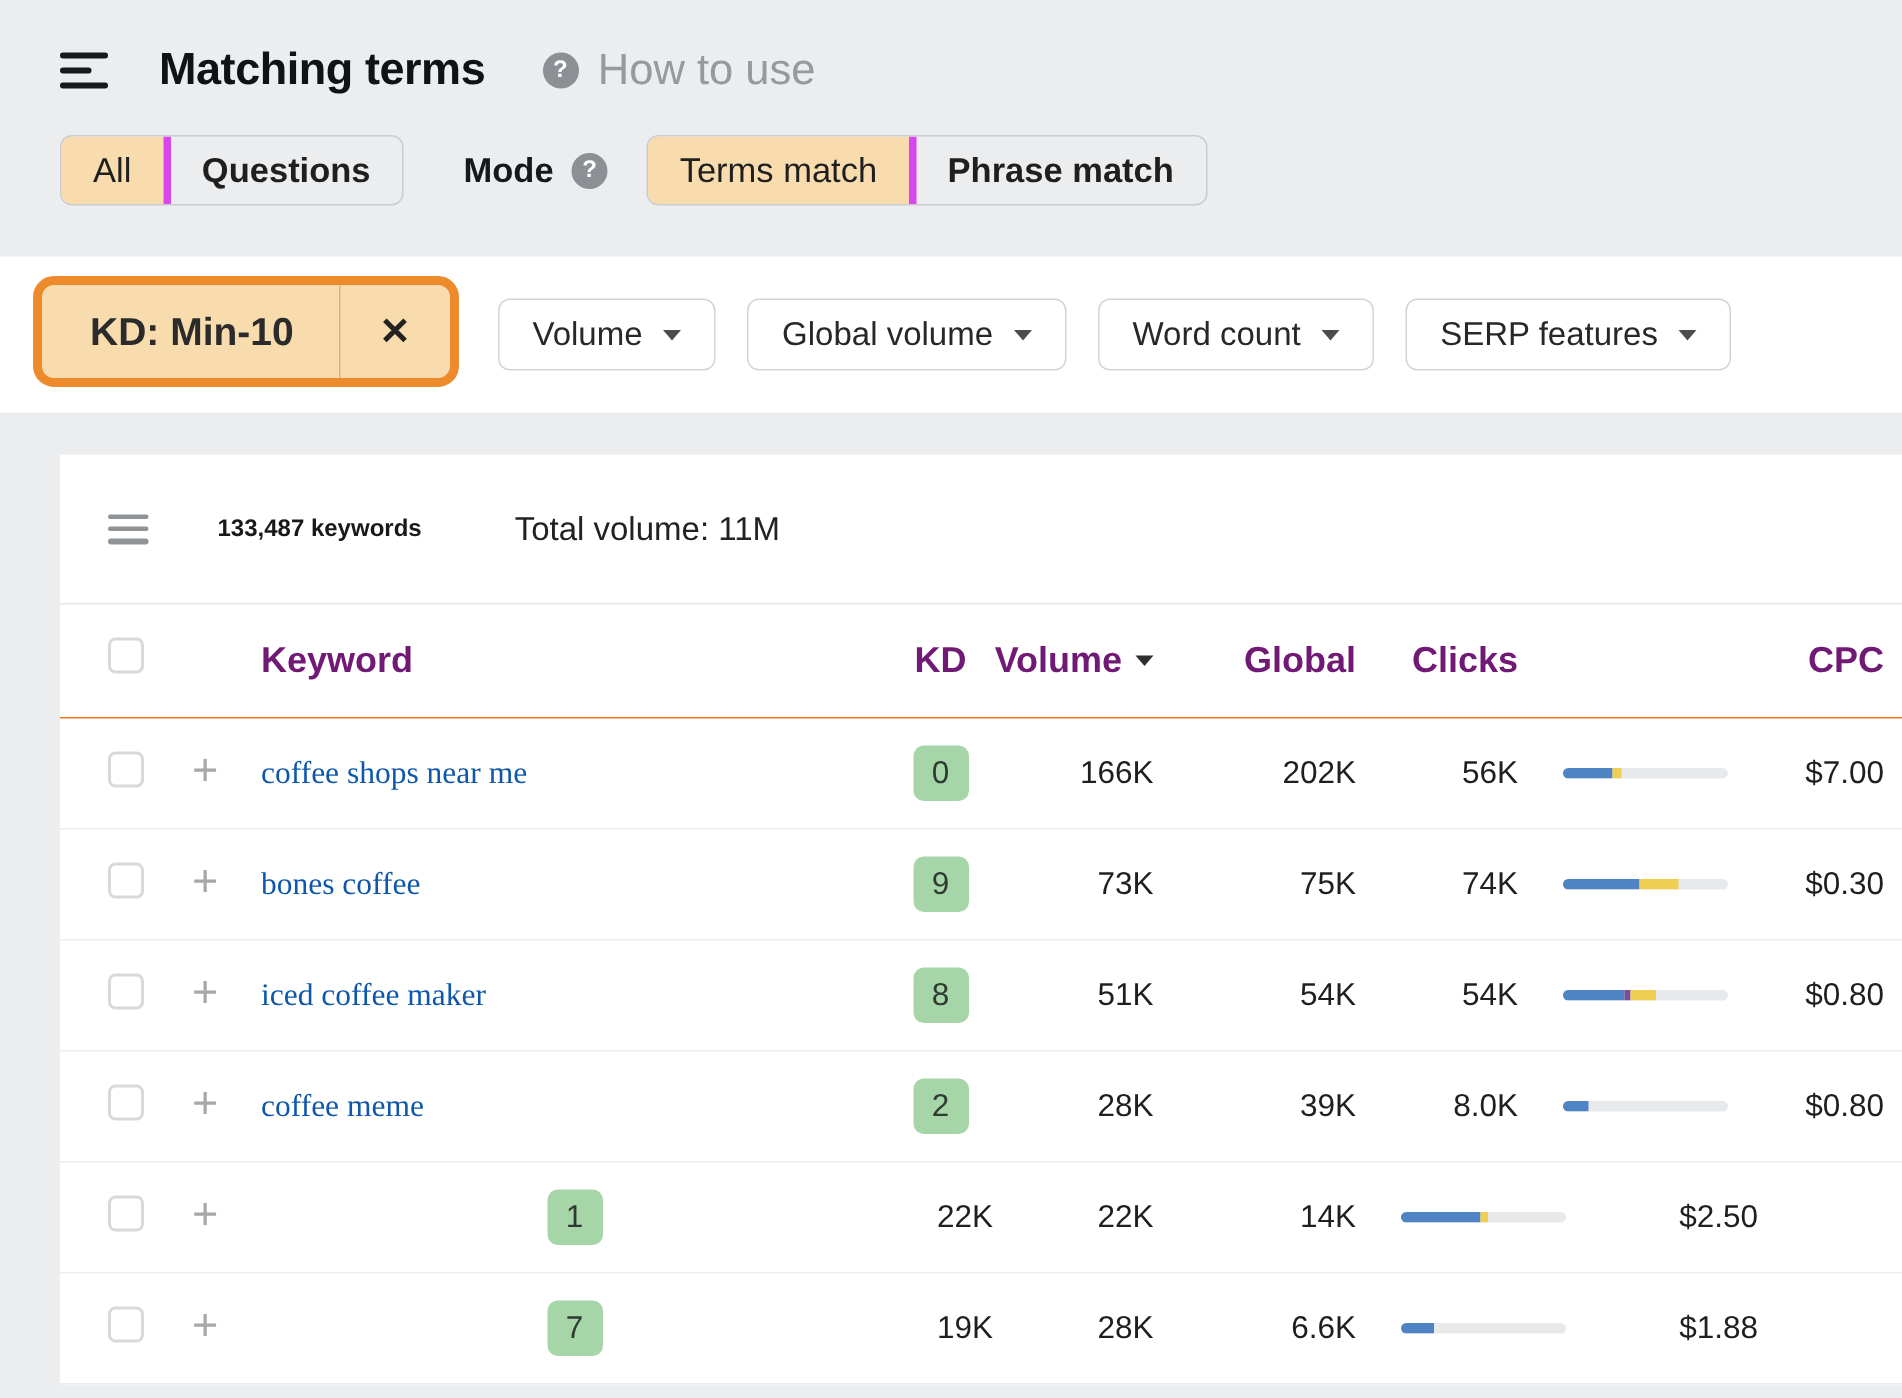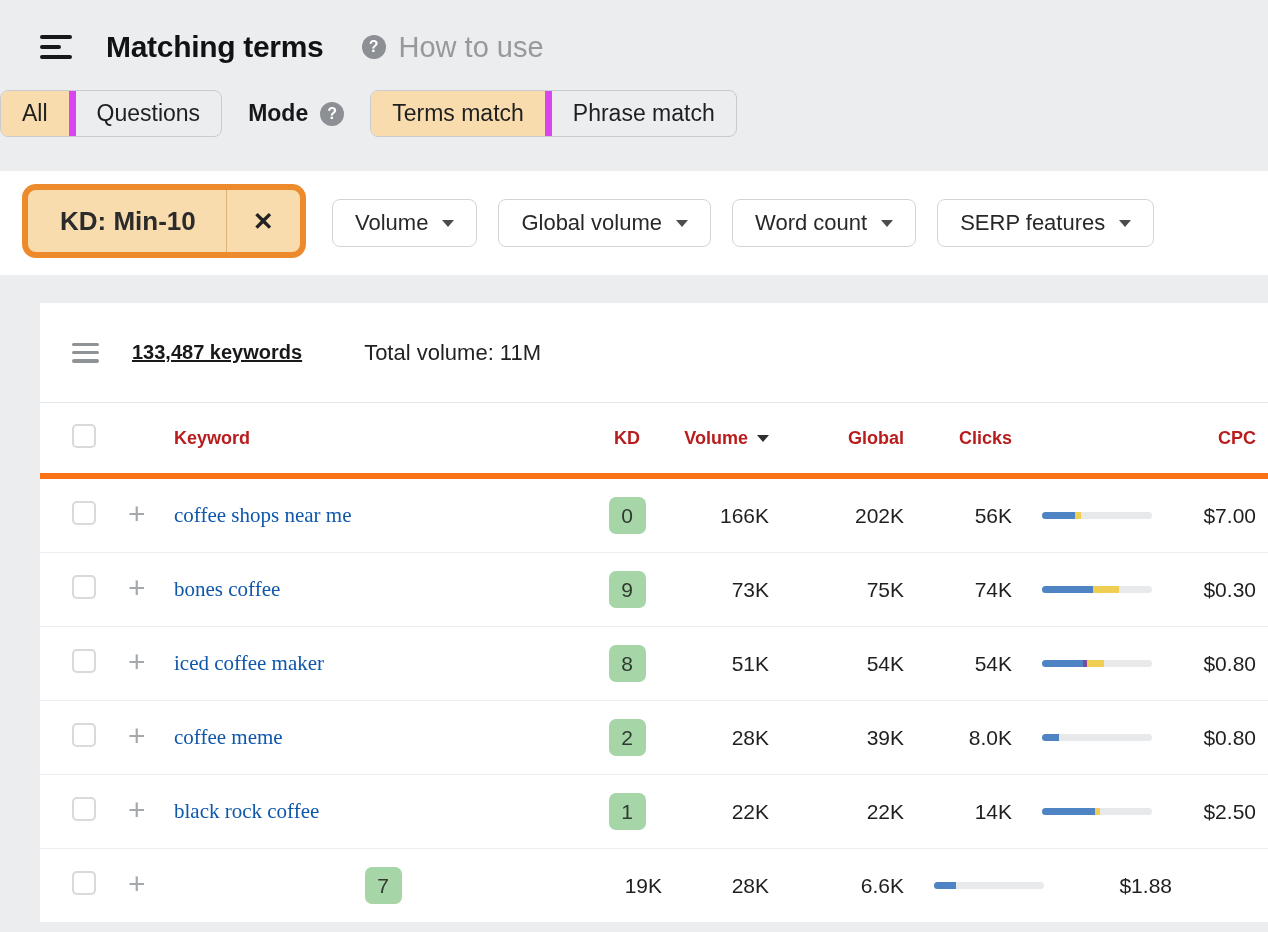--- a/index.html
+++ b/index.html
@@ -17,53 +17,53 @@
   .menu-icon span:nth-child(1){ width:32px; }
   .menu-icon span:nth-child(2){ width:21px; }
   .menu-icon span:nth-child(3){ width:32px; }
   .page-title { font-size:30px; font-weight:700; color:#101214; margin-left:34px; letter-spacing:-0.3px; }
   .help-badge { width:24px; height:24px; border-radius:50%; background:#8c8f93; color:#fff;
     font-size:16px; font-weight:700; display:flex; align-items:center; justify-content:center; flex:0 0 auto; cursor:pointer; }
   .title-help { margin-left:38px; }
   .how-to-use { font-size:29px; color:#97999c; margin-left:13px; cursor:pointer; }
 
   
-  .tabs-row { display:flex; align-items:center; margin-top:26px; }
+  .tabs-row { display:flex; align-items:center; margin-top:26px; padding-left:40px; }
   .seg-group { display:inline-flex; border:1px solid #c9cccf; border-radius:8px; overflow:hidden; }
   .seg { padding:9px 21px; font-size:23px; color:#1f1f1f; cursor:pointer; background:transparent; }
-  .seg + .seg { border-left:7px solid #d946ef; }
+  .seg + .seg { border-left:5px solid #d946ef;font-weight:bold; }
   .seg.selected { background:#f8dcae; }
-  .mode-label { font-size:23px; font-weight:700; margin-left:26px; color:#17181a; }
+  .mode-label { font-size:23px; font-weight:700; margin-left:40px; color:#17181a; }
   .mode-help { margin-left:12px; }
   .mode-group { margin-left:26px; }
 
   
   .filter-strip { position:relative; margin-top:34px; height:104px; background:#fff; }
   .filter-buttons { position:absolute; left:332px; top:28px; display:flex; gap:21px; }
   .filter-btn { height:48px; padding:0 22px; background:#fff; border:1px solid #d2d5d8; border-radius:8px;
     display:inline-flex; align-items:center; gap:14px; font-size:22px; color:#26282a; cursor:pointer; white-space:nowrap; }
   .caret { width:0; height:0; border-left:6px solid transparent; border-right:6px solid transparent; border-top:7px solid #4a4c4e; }
   .kd-annotation { position:absolute; left:22px; top:13px; z-index:2; height:74px;
     display:flex; align-items:stretch; background:#f8dcae; border:6px solid #ec8a2c; border-radius:14px; }
   .kd-chip-label { display:flex; align-items:center; padding:0 30px 0 32px; font-size:26px; font-weight:700; color:#2b2b2b; cursor:pointer; }
   .kd-chip-divider { width:1px; background:#d9b475; }
   .kd-chip-close { display:flex; align-items:center; padding:0 26px; font-size:25px; font-weight:700; color:#222; cursor:pointer; }
 
   
   .card { margin:28px 0 0 40px; width:calc(100% - 40px); background:#fff; }
   .summary-row { height:100px; display:flex; align-items:center; padding-left:32px; border-bottom:1px solid #e4e5e7; }
   .list-icon { width:27px; height:20px; display:flex; flex-direction:column; justify-content:space-between; cursor:pointer; }
   .list-icon span { height:3.5px; width:27px; background:#8f9396; border-radius:2px; }
-  .kw-count { font-size:20px; font-weight:700; margin-left:33px; color:#17191b;text-decoration:underline; }
+  .kw-count { font-size:16px; font-weight:700; margin-left:46px; color:#17191b; }
   .total-volume { font-size:22px; margin-left:62px; color:#222; }
 
   
   .grid-row { display:grid; grid-template-columns:56px 46px 1fr 70px 107px 135px 108px 160px 84px;
     align-items:center; padding:0 12px 0 32px; }
-  .thead { height:76px; border-bottom:6px solid #f97316; font-weight:700; font-size:18px; color:#b91c1c; }
+  .thead { height:76px; border-bottom:1px solid #f97316; font-weight:700; font-size:24px; color:#701a75; }
   .trow { height:74px; border-bottom:1px solid #ededef; font-size:21px; color:#1f1f1f; }
   .checkbox { width:24px; height:24px; border:2px solid #d7d9db; border-radius:5px; background:#fff; display:inline-block; cursor:pointer; }
   .c-center { text-align:center; }
   .c-right { text-align:right; }
   .c-sort { display:flex; justify-content:flex-end; align-items:center; gap:9px; cursor:pointer; }
   .c-sort .caret { border-top-color:#2c2e30; }
   .plus-icon { color:#a6a9ac; font-size:30px; font-weight:400; line-height:24px; cursor:pointer; display:inline-block; }
   .kw-link { color:#0e57ab; text-decoration:none; cursor:pointer;font-family:Liberation Serif, serif; }
   .kd-badge { display:inline-flex; width:37px; height:37px; border-radius:7px; background:#a6d5a8;
     align-items:center; justify-content:center; font-size:21px; color:#2f3b30; }
@@ -216,21 +216,20 @@
           <span class="bar-track">
             <div class="bar-seg" style="width: 15%; background: rgb(78, 131, 196);"></div>
           </span>
         </span>
     <span class="c-right">$0.80</span>
   </div>
 
   <div class="grid-row trow">
     <span><span class="checkbox"></span></span>
     <span><span class="plus-icon">+</span></span>
-    <span><a class="kw-link">black rock coffee</a></span>
     <span class="c-center"><span class="kd-badge">1</span></span>
     <span class="c-right">22K</span>
     <span class="c-right">22K</span>
     <span class="c-right">14K</span>
     <span class="c-bar">
           <span class="bar-track">
             <div class="bar-seg" style="width: 48%; background: rgb(78, 131, 196);"></div>
             <div class="bar-seg" style="width: 5%; background: rgb(240, 206, 82);"></div>
           </span>
         </span>

